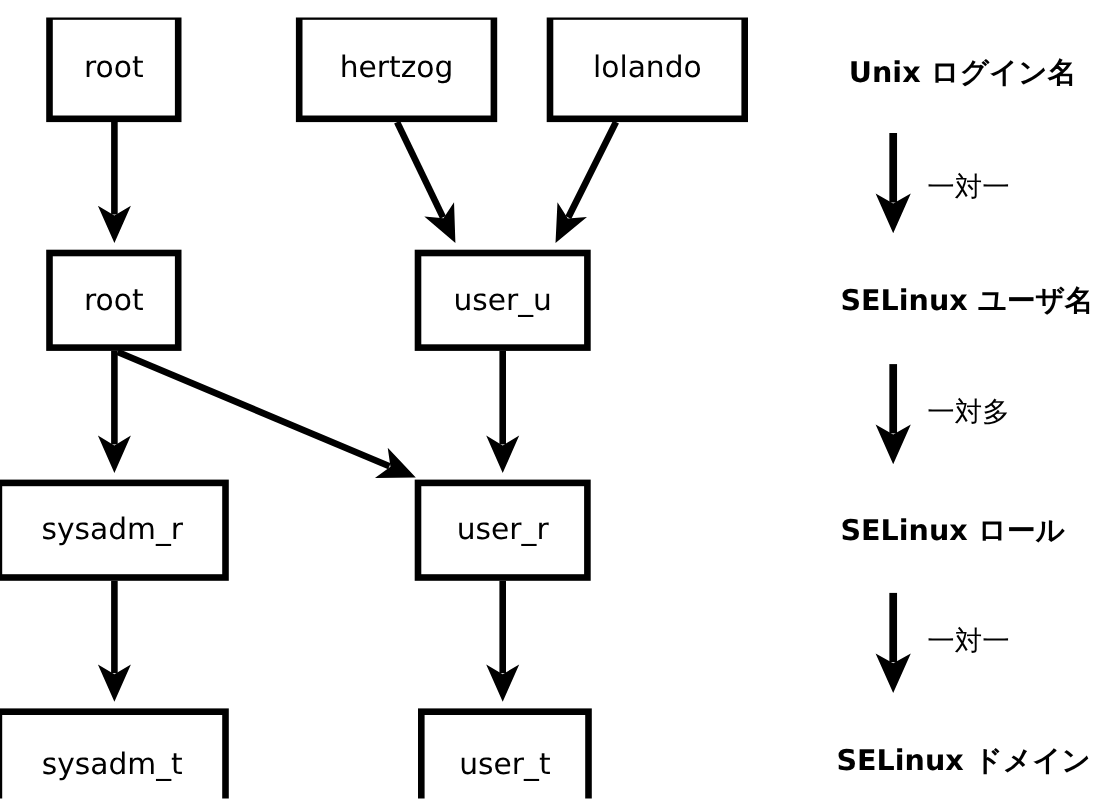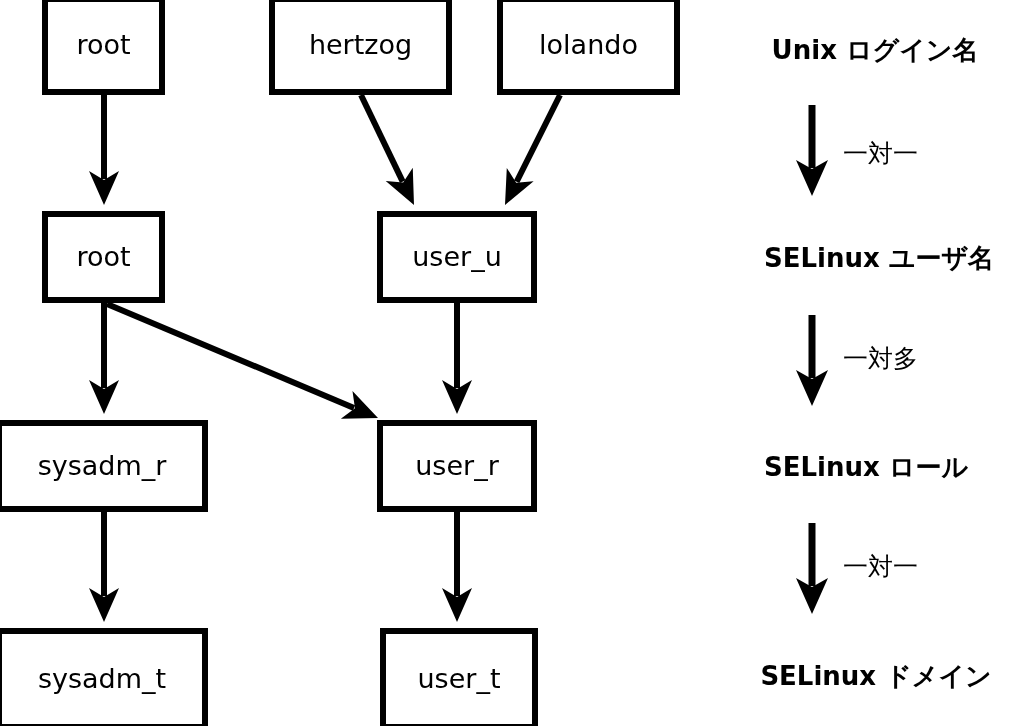--- a/index.html
+++ b/index.html
@@ -10,21 +10,21 @@
   body {
     width: 1010px;
     height: 726px;
     position: relative;
     overflow: hidden;
     font-family: "DejaVu Sans", "Liberation Sans", sans-serif;
   }
   #diagram-root {
     position: absolute;
     left: 0;
-    top: 0;
+    top: 16px;
     width: 1010px;
     height: 568px;
   }
   svg.canvas {
     position: absolute;
     left: 0;
     top: 0;
     width: 1010px;
     height: 726px;
     display: block;

